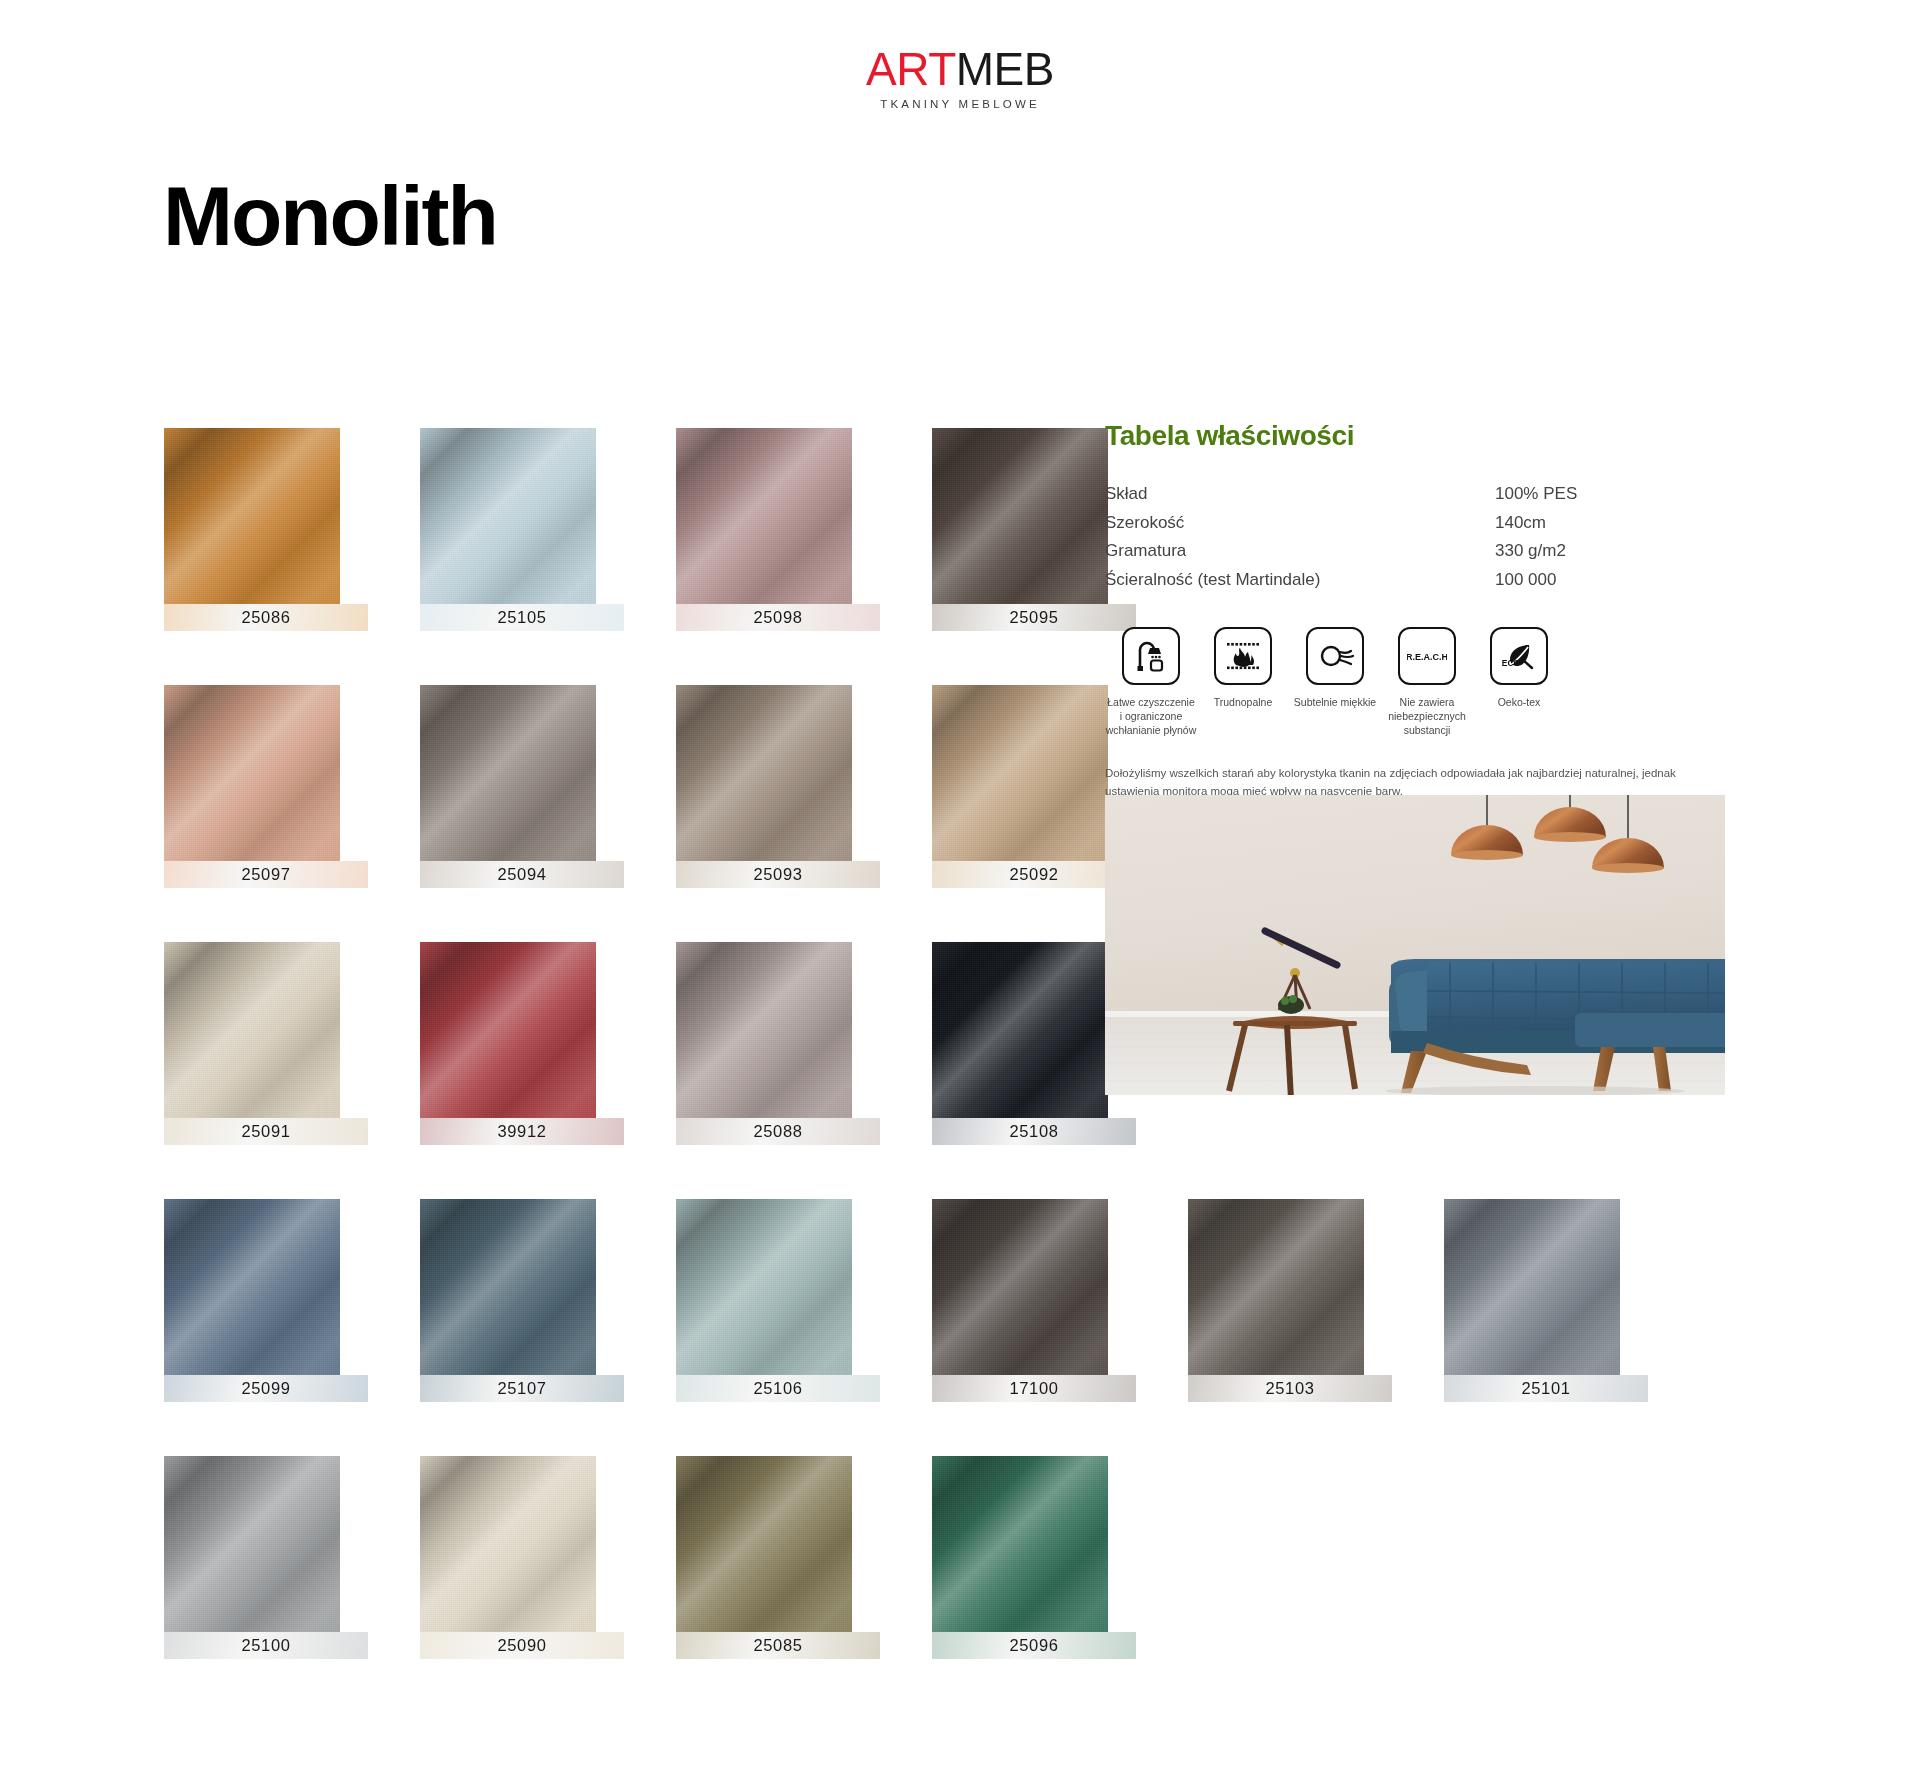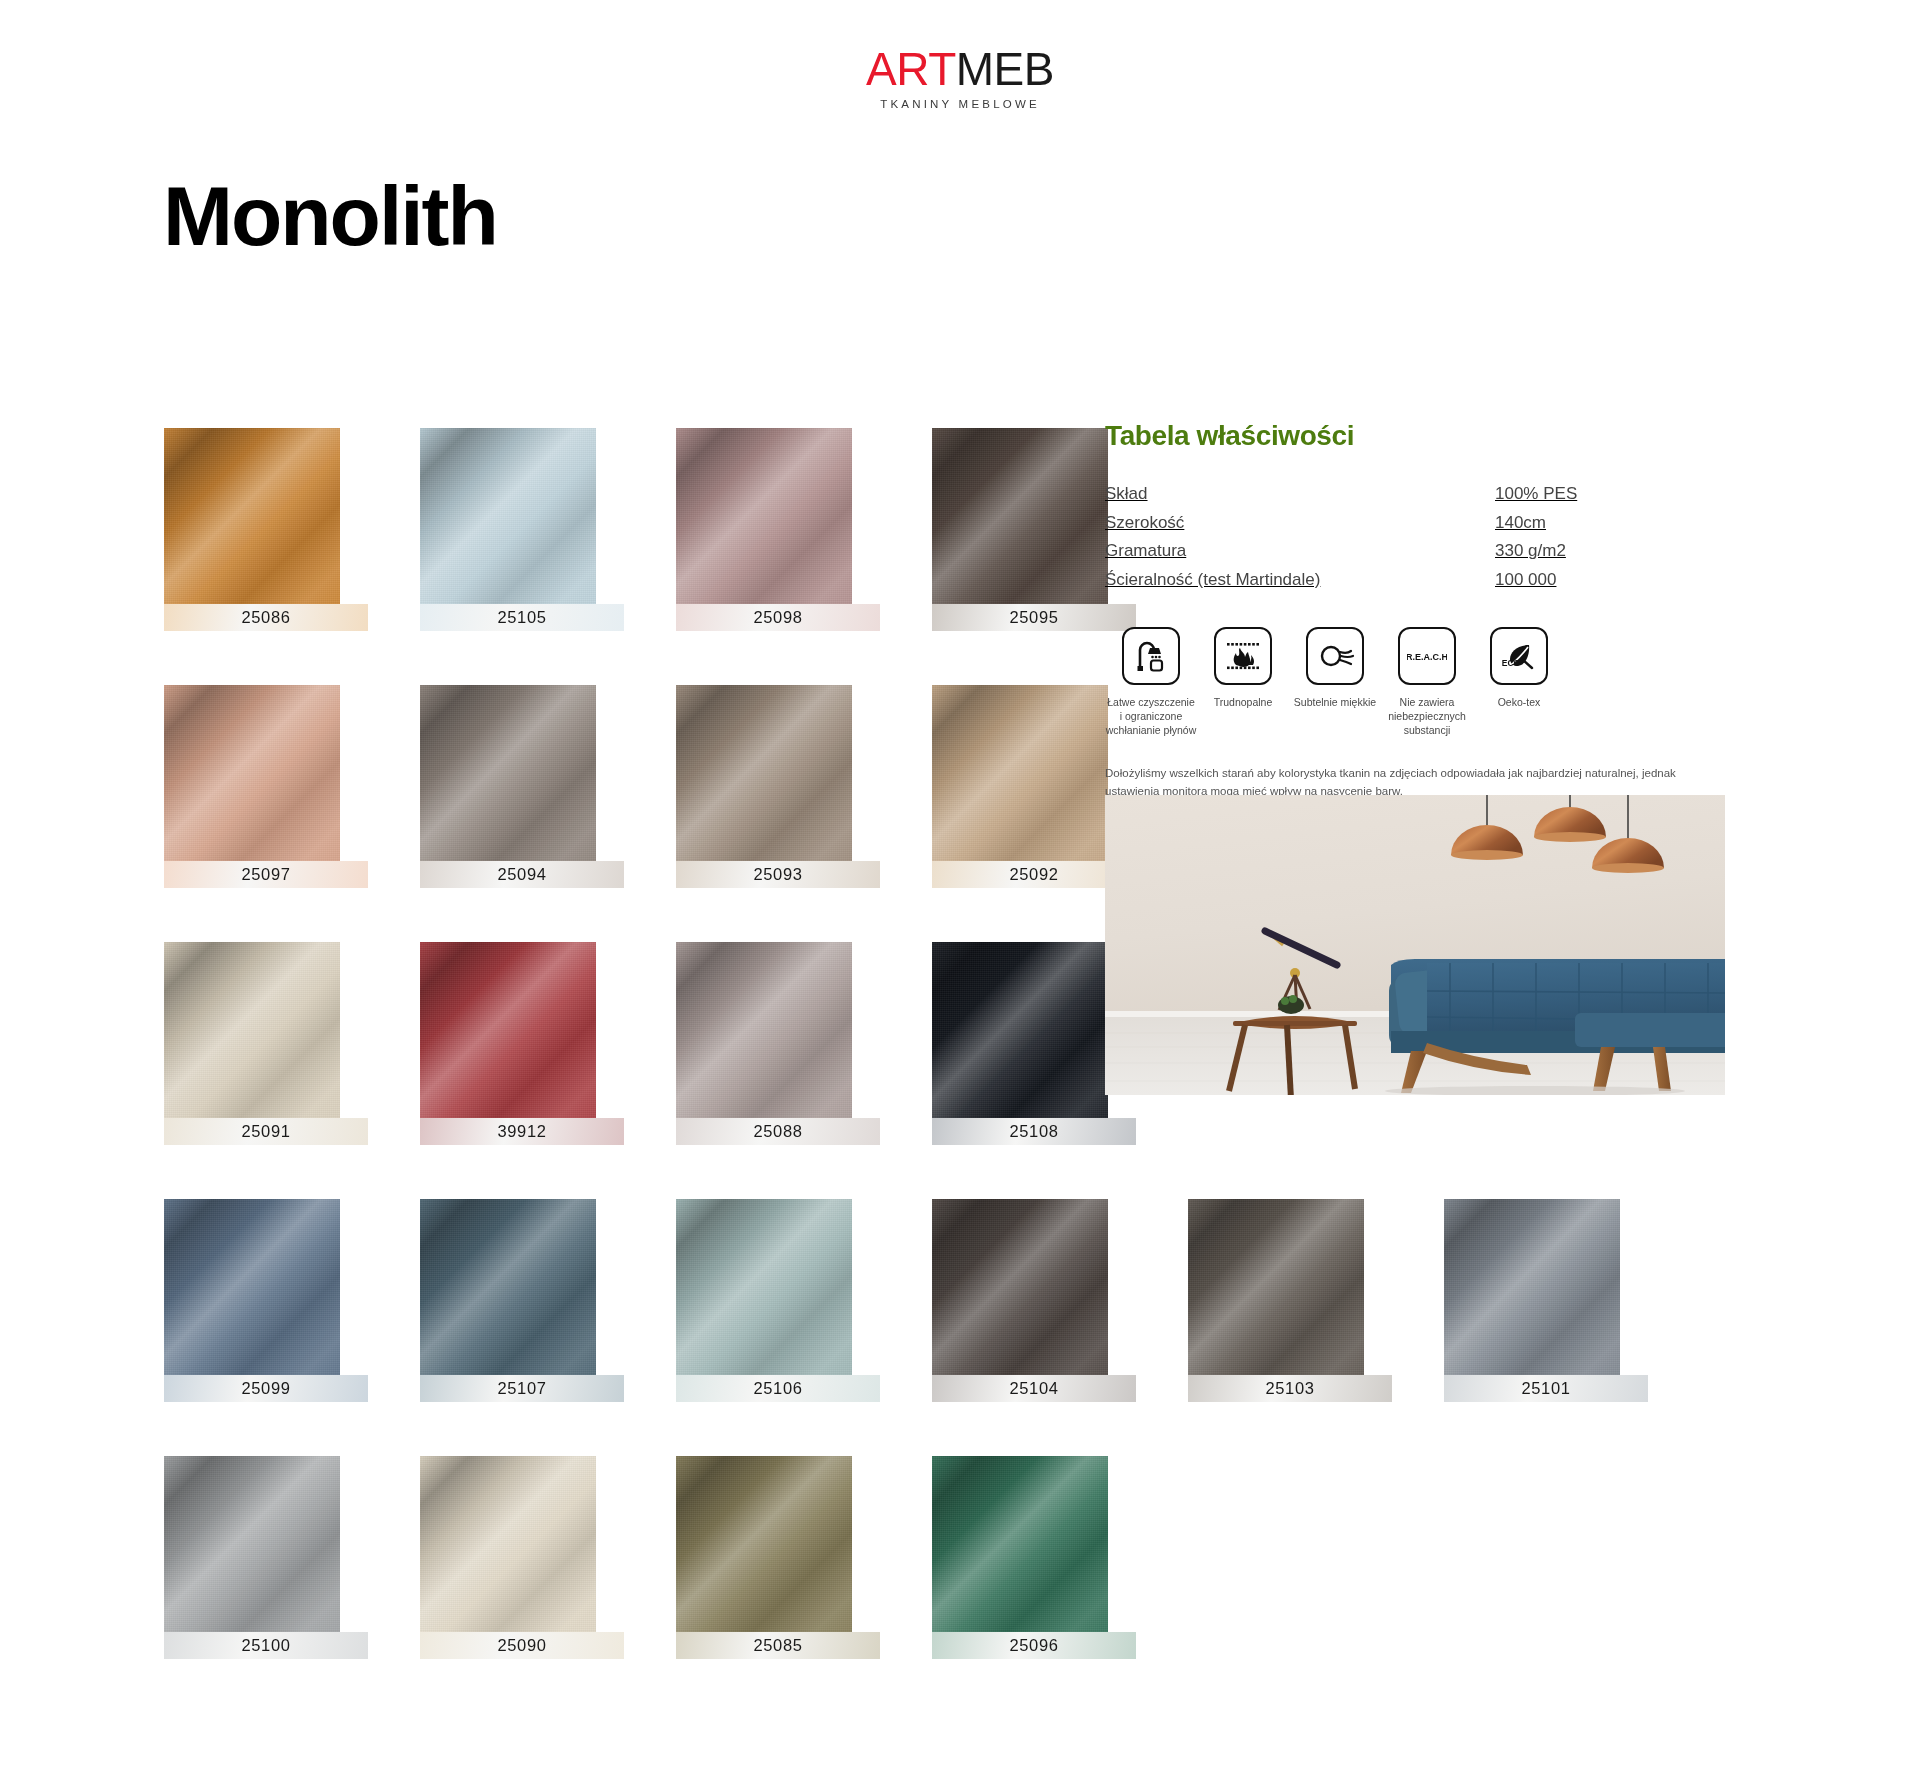--- a/index.html
+++ b/index.html
@@ -80,21 +80,21 @@
     position:absolute; inset:0;
   }
   .swatch-label .lbl-txt{ position:relative; z-index:2; }
 
   
   .panel{ position:absolute; left:1105px; top:420px; width:620px; }
   .panel-title{
     font-size:28px; font-weight:bold; letter-spacing:-0.4px;
     color:#4d7c0f; margin:0 0 28px 0;
   }
-  .spec-table{ width:100%; border-collapse:collapse;text-decoration:underline; }
+  .spec-table{ width:100%; border-collapse:collapse; }
   .spec-table td{
     font-size:17px; color:#444; padding:2px 0; line-height:1.45;
     vertical-align:top;
   }
   .spec-table td.val{ width:230px; }
 
   
   .icons{
     display:flex; margin-top:32px; gap:0;
   }
@@ -248,21 +248,21 @@
           <div class="sheen"></div>
           <div class="weave"></div>
         </div>
         <div class="swatch-label"><div class="lbl-bg" style="background: linear-gradient(100deg, rgb(221, 231, 230) 0%, rgb(246, 246, 245) 42%, rgb(221, 231, 230) 100%);"></div><span class="lbl-txt">25106</span></div>
       </div>
       <div class="swatch">
         <div class="swatch-img" style="background: rgb(75, 67, 63);">
           <div class="sheen"></div>
           <div class="weave"></div>
         </div>
-        <div class="swatch-label"><div class="lbl-bg" style="background: linear-gradient(100deg, rgb(203, 200, 198) 0%, rgb(246, 246, 245) 42%, rgb(203, 200, 198) 100%);"></div><span class="lbl-txt">25104</span></div>
+        <div class="swatch-label"><div class="lbl-bg" style="background: linear-gradient(100deg, rgb(203, 200, 198) 0%, rgb(246, 246, 245) 42%, rgb(203, 200, 198) 100%);"></div><span class="lbl-txt">17100</span></div>
       </div>
       <div class="swatch">
         <div class="swatch-img" style="background: rgb(93, 86, 79);">
           <div class="sheen"></div>
           <div class="weave"></div>
         </div>
         <div class="swatch-label"><div class="lbl-bg" style="background: linear-gradient(100deg, rgb(208, 205, 201) 0%, rgb(246, 246, 245) 42%, rgb(208, 205, 201) 100%);"></div><span class="lbl-txt">25103</span></div>
       </div>
       <div class="swatch">
         <div class="swatch-img" style="background: rgb(125, 133, 142);">

